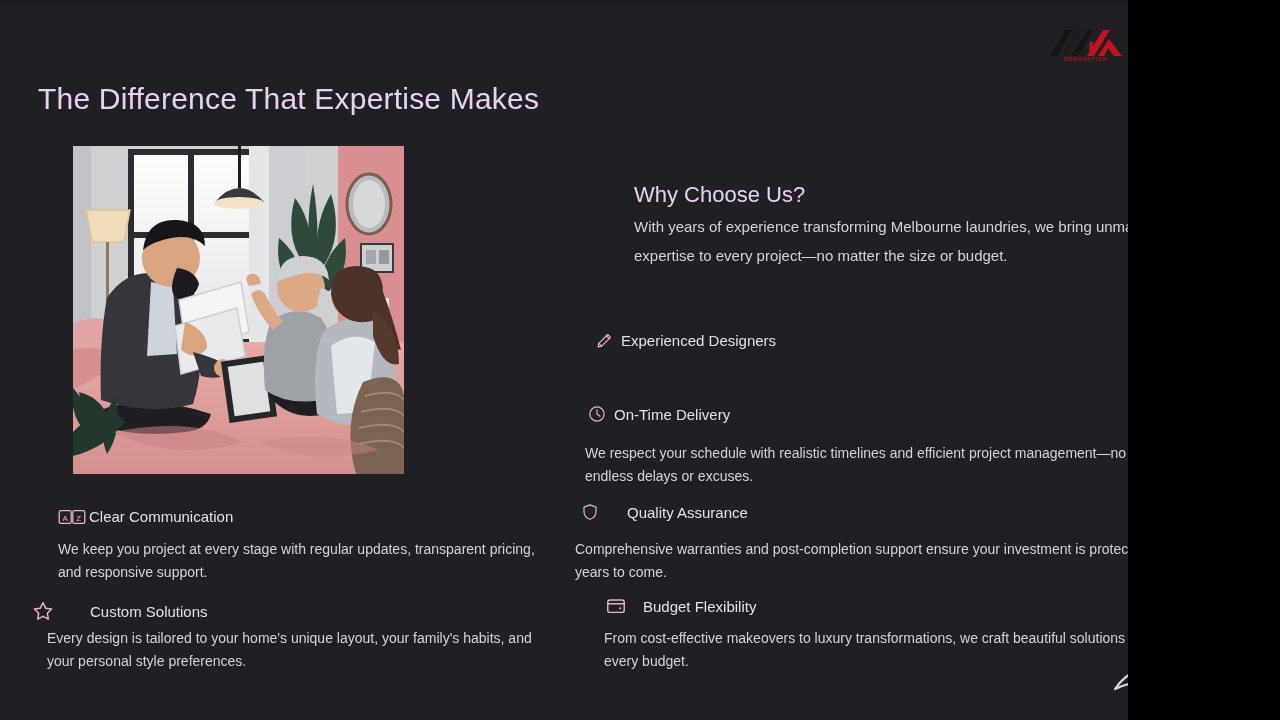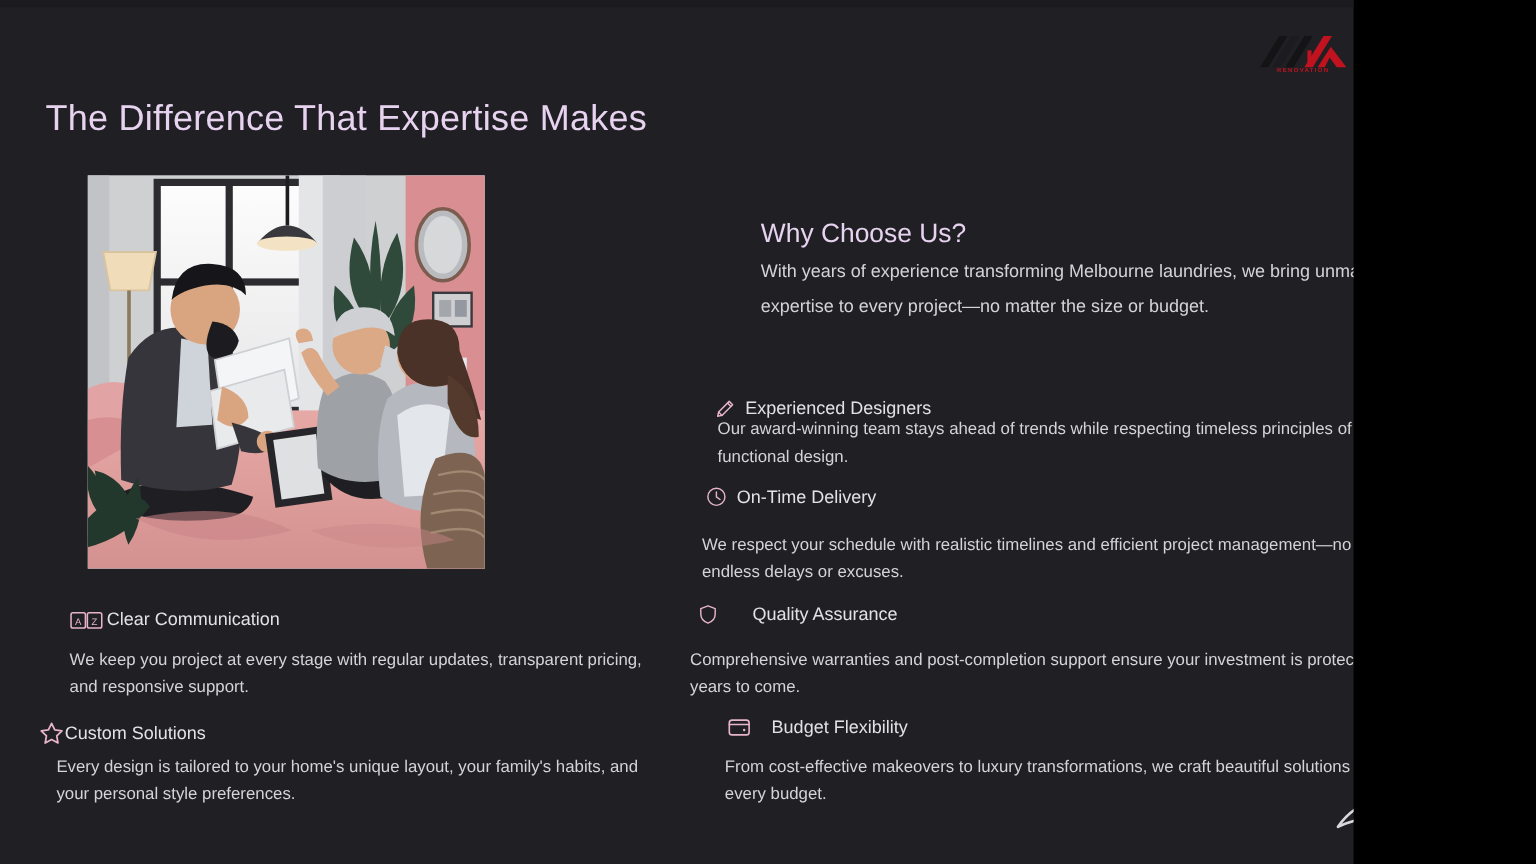--- a/index.html
+++ b/index.html
@@ -119,21 +119,21 @@
   .f-time-t    { left: 588px; top: 405px; }
   .f-time-b    { left: 585px; top: 442px; width: 588px; }
   .f-qual-t    { left: 581px; top: 503px; gap: 28px; }
   .f-qual-b    { left: 575px; top: 538px; width: 598px; }
   .f-budget-t  { left: 605px; top: 595px; }
   .f-budget-b  { left: 604px; top: 627px; width: 582px; }
 
   
   .f-comm-t    { left: 58px; top: 508px; }
   .f-comm-b    { left: 58px; top: 538px; width: 500px; }
-  .f-cust-t    { left: 32px; top: 600px; }
+  .f-cust-t    { left: 32px; top: 600px; gap: 36px; }
   .f-cust-b    { left: 47px; top: 627px; width: 500px; }
 
   .feat-title .ico.gap-s { margin-right: 3px; }
   .feat-title .ico.gap-m { margin-right: 8px; }
   .feat-title .ico.gap-l { margin-right: 16px; }
   .feat-title .ico.gap-0 { margin-right: 0px; }
 
   
   .next-arrow {
     position: absolute;
@@ -282,21 +282,20 @@
   <div class="feat-title f-design-t">
     <span class="ico gap-m">
       <svg width="17" height="17" viewBox="0 0 24 24" fill="none" stroke="#e8b4c8" stroke-width="1.7" stroke-linecap="round" stroke-linejoin="round">
         <path d="M16.5 3.5 l4 4 L8 20 l-5 1 l1 -5 z"></path>
         <path d="M14.5 5.5 l4 4"></path>
         <path d="M4 16 l4 4"></path>
       </svg>
     </span>
     <span>Experienced Designers</span>
   </div>
-  <div class="feat-body f-design-b">Our award-winning team stays ahead of trends while respecting timeless principles of functional design.</div>
 
   <div class="feat-title f-time-t">
     <span class="ico gap-m">
       <svg width="18" height="18" viewBox="0 0 24 24" fill="none" stroke="#e8b4c8" stroke-width="1.6" stroke-linecap="round" stroke-linejoin="round">
         <circle cx="12" cy="12" r="9.5"></circle>
         <path d="M12 6.5 V12 l4 3"></path>
       </svg>
     </span>
     <span>On-Time Delivery</span>
   </div>

